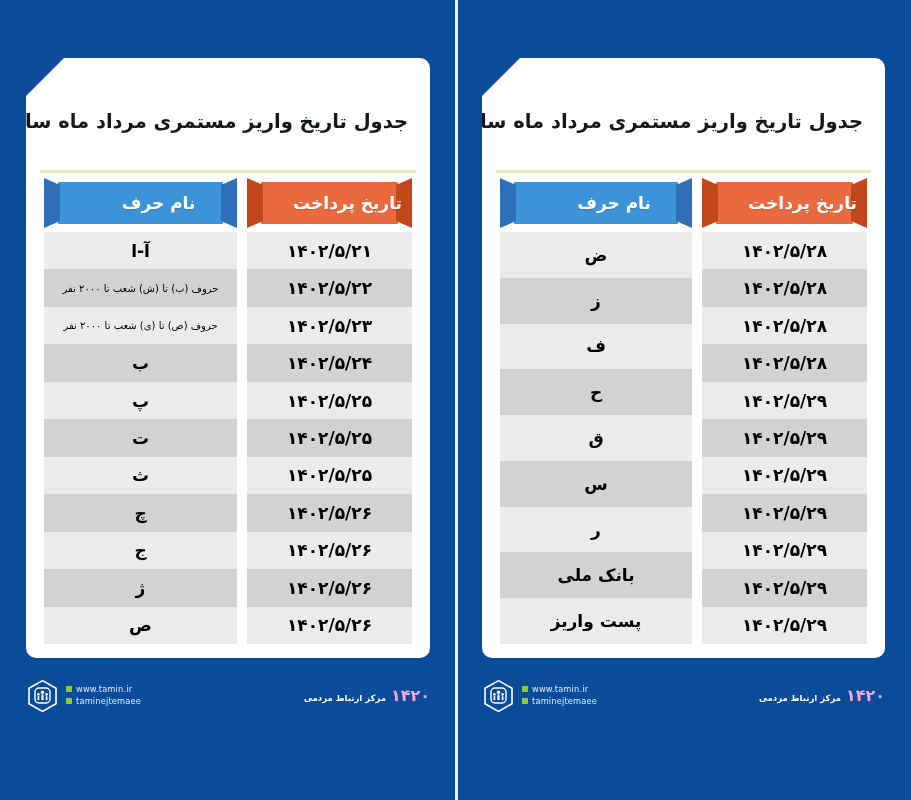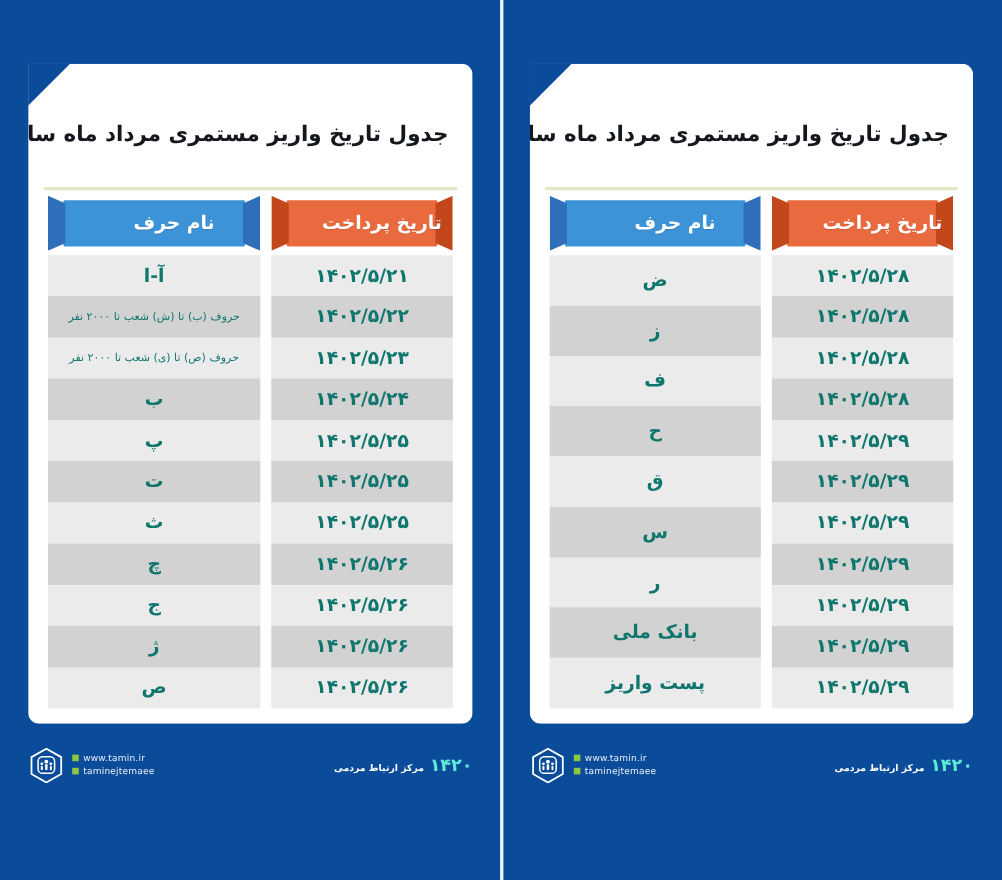--- a/index.html
+++ b/index.html
@@ -136,21 +136,21 @@
   .col.date{ flex:0 0 165px; }
   .col.letter{ flex:1 1 auto; }
 
   .cell{
     flex:1 1 0;
     display:flex;
     align-items:center;
     justify-content:center;
     font-size:17px;
     font-weight:bold;
-    color:#0f766e;
+    color:#000000;
     background:#ebebeb;
     min-height:0;
     box-sizing:border-box;
     padding:0 4px;
     white-space:nowrap;
   }
   .cell.alt{ background:#d2d2d2; }
   .cell.small{ font-size:10px; font-weight:normal; }
   .col.date .cell{ letter-spacing:.3px; }
 
@@ -187,21 +187,21 @@
     align-items:center;gap:4px;text-align:right;
   }
   .sq{ width:6px;height:6px;background:#8dc63f;flex:0 0 6px;}
   .urltxt{ color:#e9eef5;font-size:8.2px;letter-spacing:.2px; }
   .contact{
     display:flex;flex-direction:row;
     align-items:baseline;gap:5px;
     direction:rtl;
   }
   .contact .num{
-    color:#5eead4;font-weight:bold;font-size:16px;letter-spacing:.5px;
+    color:#f9a8d4;font-weight:bold;font-size:16px;letter-spacing:.5px;
   }
   .contact .ctxt{
     color:#ffffff;font-size:8.5px;font-weight:bold;
   }
 </style>
 </head>
 <body>
 
 <div class="stage">
 

